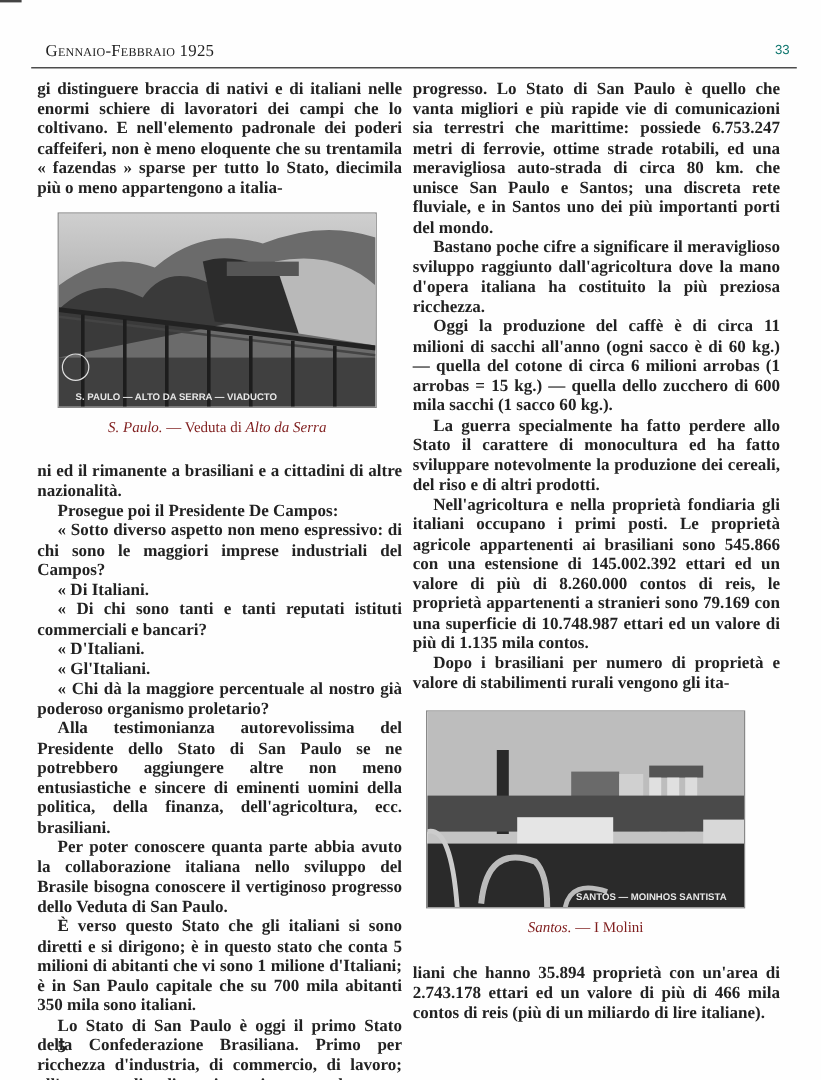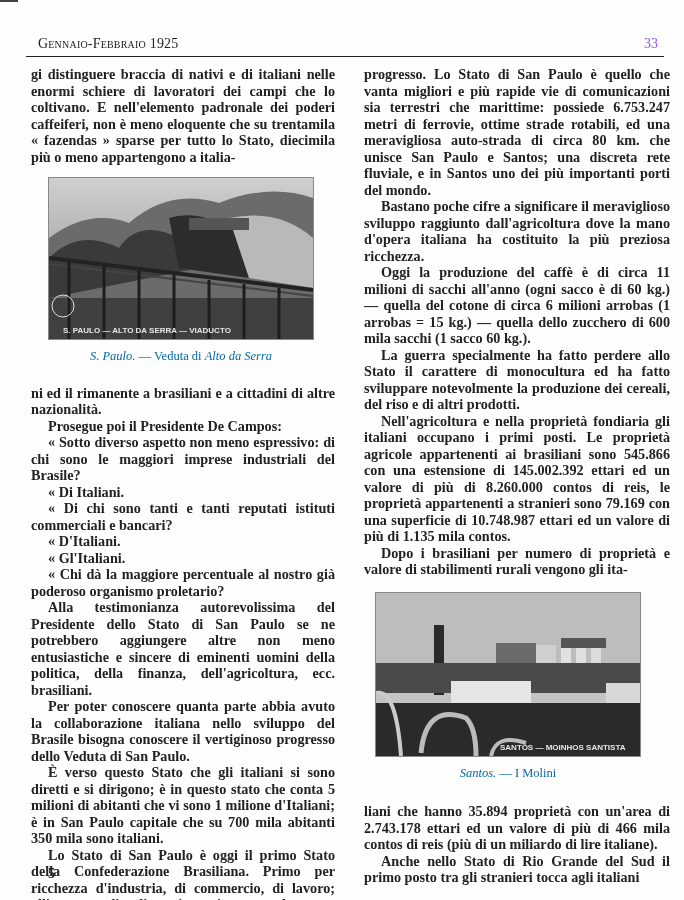--- a/index.html
+++ b/index.html
@@ -9,40 +9,40 @@
   }
   .header {
     position:absolute; left:26px; top:36px; width:638px; height:20px;
     border-bottom:1.5px solid #222;
   }
   .header .left {
     position:absolute; left:12px; top:0; font-family:"Liberation Serif", serif;
     font-size:14px; font-variant:small-caps; letter-spacing:0.2px; color:#222;
   }
   .header .right {
-    position:absolute; right:6px; top:0; font-family:Liberation Serif, serif;
-    font-size:14px; color:#8b5cf6;
+    position:absolute; right:6px; top:0; font-family:Liberation Sans, sans-serif;
+    font-size:11px; color:#0f766e;
   }
   .col {
     position:absolute; top:66px; width:304px;
     font-family:"Liberation Serif", serif; font-size:14.2px; line-height:16.5px;
     text-align:justify; font-weight:bold; color:#222;
   }
   .col p { margin:0; text-indent:17px; }
   .col p.noindent { text-indent:0; }
   .col-left { left:31px; }
-  .col-right { left:364px; width:306px; }
+  .col-right { left:344px; width:306px; }
   .figure { margin:0; position:relative; }
   .photo {
     border:1px solid #888; overflow:hidden; position:relative;
   }
   .photo svg { display:block; }
   .caption {
     text-align:center; font-size:12.5px; font-weight:normal; margin-top:8px; text-indent:0;
-    font-family:"Liberation Serif", serif; color:#0369a1;
+    font-family:"Liberation Serif", serif; color:#7f1d1d;
   }
   .caption i { font-style:italic; }
   .footnum {
     position:absolute; left:48px; top:866px; font-family:"Liberation Serif", serif;
     font-size:14px; font-weight:bold; color:#222;
   }
   .corner-mark { position:absolute; left:0; top:0; width:18px; height:2px; background:#444; }
 </style>
 </head>
 <body>
@@ -89,21 +89,21 @@
       </svg>
     </div>
     <div class="caption">
       <i>S. Paulo.</i><span> — Veduta di </span><i>Alto da Serra</i>
     </div>
   </div>
 
   <div style="margin-top:20px;">
     <p class="noindent">ni ed il rimanente a brasiliani e a cittadini di altre nazionalità.</p>
     <p>Prosegue poi il Presidente De Campos:</p>
-    <p>« Sotto diverso aspetto non meno espressivo: di chi sono le maggiori imprese industriali del Brasile?</p>
+    <p>« Sotto diverso aspetto non meno espressivo: di chi sono le maggiori imprese industriali del Campos?</p>
     <p>«  Di Italiani.</p>
     <p>« Di chi sono tanti e tanti reputati istituti commerciali e bancari?</p>
     <p>« D'Italiani.</p>
     <p>« Gl'Italiani.</p>
     <p>« Chi dà la maggiore percentuale al nostro già poderoso organismo proletario?</p>
     <p>Alla testimonianza autorevolissima del Presidente dello Stato di San Paulo se ne potrebbero aggiungere altre non meno entusiastiche e sincere di eminenti uomini della politica, della finanza, dell'agricoltura, ecc. brasiliani.</p>
     <p>Per poter conoscere quanta parte abbia avuto la collaborazione italiana nello sviluppo del Brasile bisogna conoscere il vertiginoso progresso dello Veduta di San Paulo.</p>
     <p>È verso questo Stato che gli italiani si sono diretti e si dirigono; è in questo stato che conta 5 milioni di abitanti che vi sono 1 milione d'Italiani; è in San Paulo capitale che su 700 mila abitanti 350 mila sono italiani.</p>
     <p>Lo Stato di San Paulo è oggi il primo Stato della Confederazione Brasiliana. Primo per ricchezza d'industria, di commercio, di lavoro; all'avanguardia di ogni movimento nel campo dell'arte, del pensiero — ed in una parola del</p>
   </div>
@@ -139,17 +139,16 @@
         <text x="124" y="157" font-family="Liberation Sans, sans-serif" font-size="8" fill="#e6e6e6">SANTOS — MOINHOS SANTISTA</text>
       </svg>
     </div>
     <div class="caption">
       <i>Santos.</i><span> — I Molini</span>
     </div>
   </div>
 
   <div style="margin-top:22px;">
     <p class="noindent">liani che hanno 35.894 proprietà con un'area di 2.743.178 ettari ed un valore di più di 466 mila contos di reis (più di un miliardo di lire italiane).</p>
-    <p>Anche nello Stato di Rio Grande del Sud il primo posto tra gli stranieri tocca agli italiani</p>
   </div>
 </div>
 
 <div class="footnum">5</div>
 
 </body></html>

